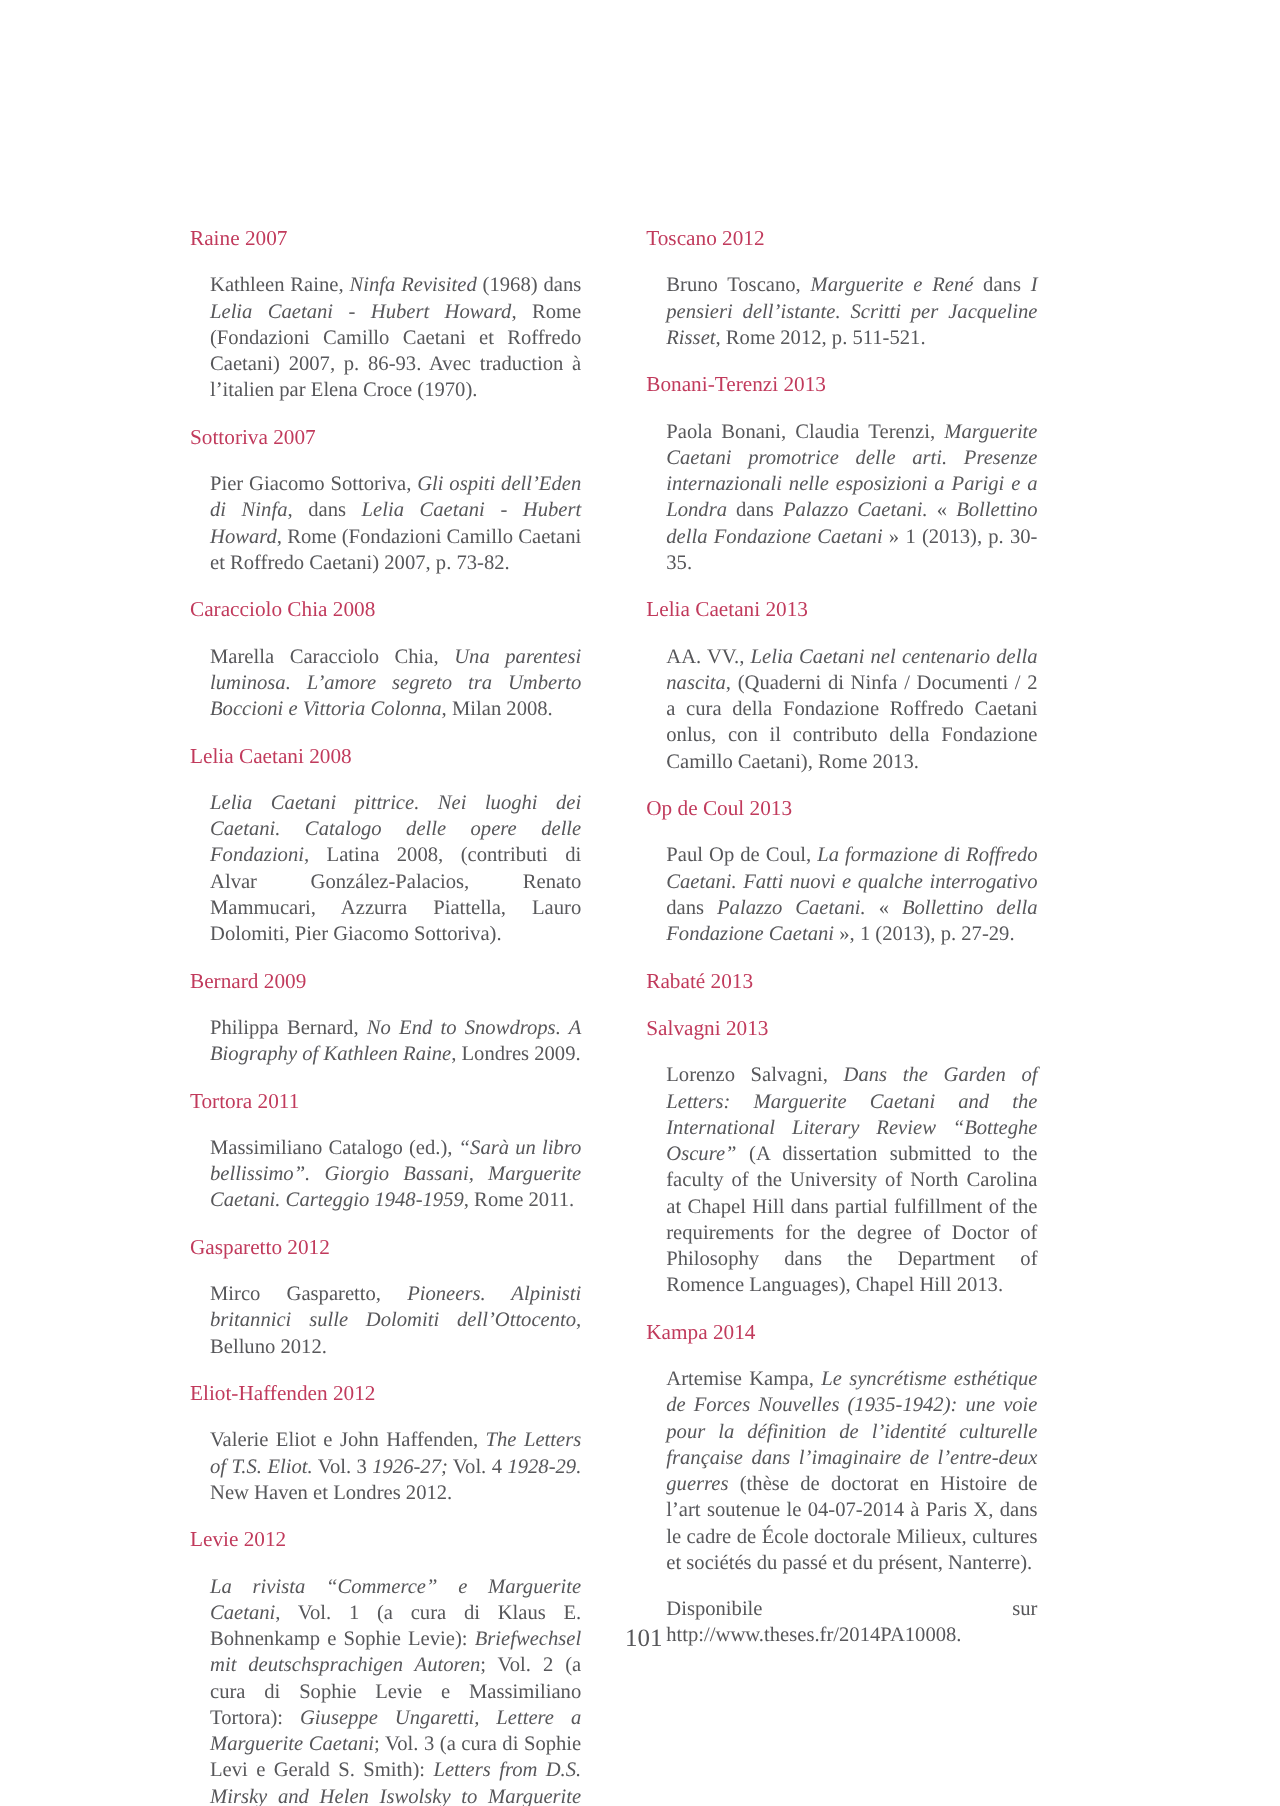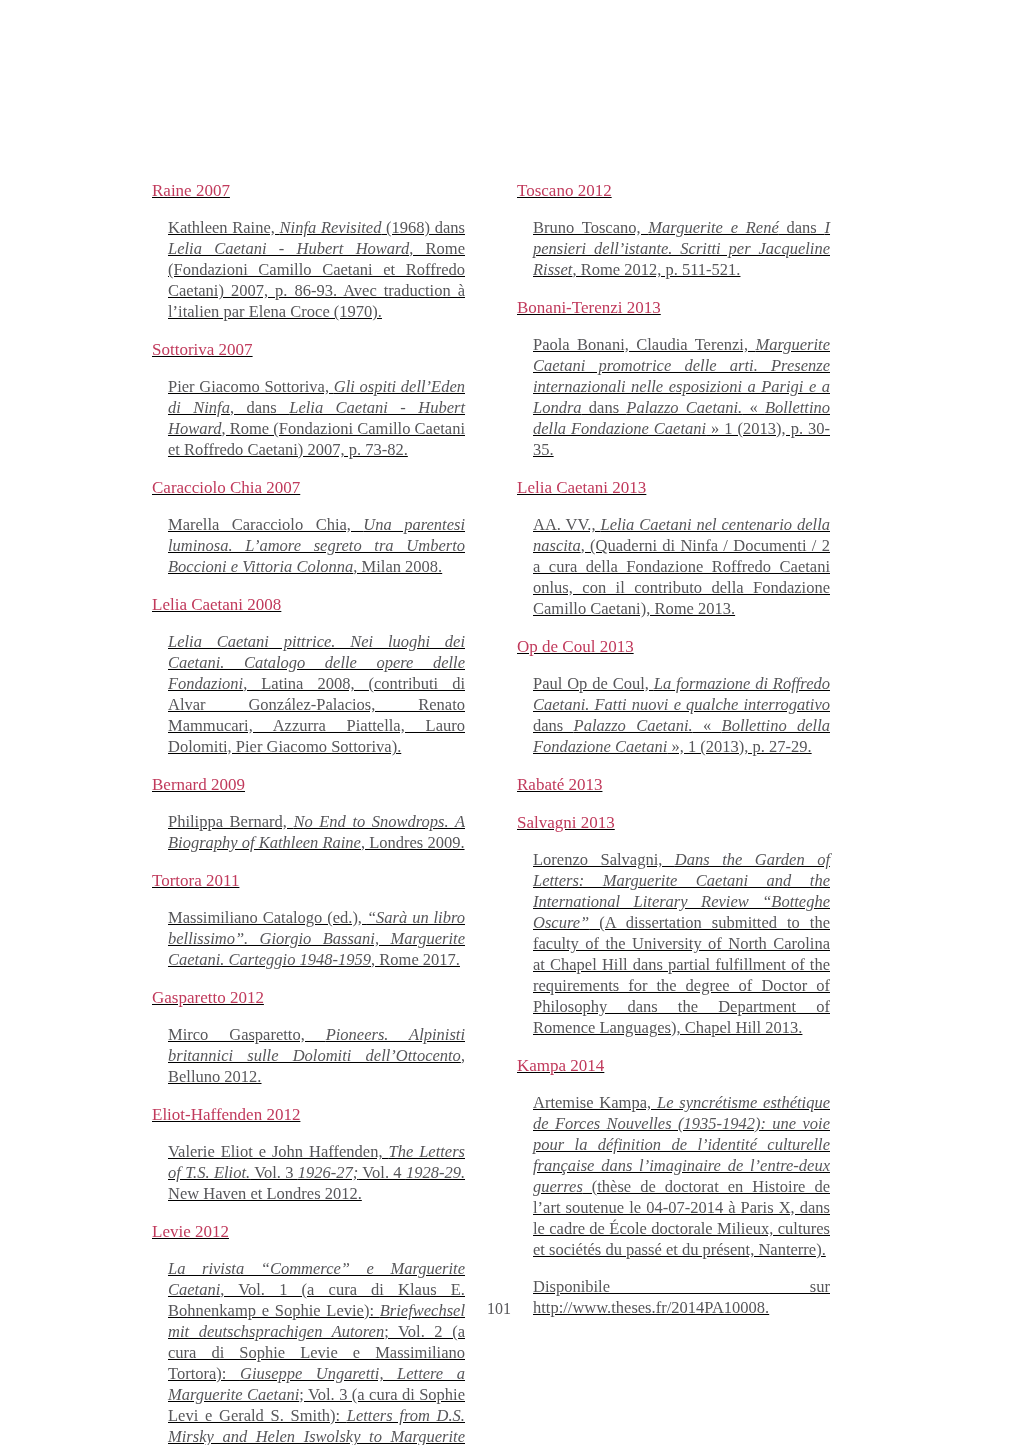--- a/index.html
+++ b/index.html
@@ -13,73 +13,73 @@
   }
   .columns {
     position: absolute;
     left: 152px;
     top: 180px;
     width: 694px;
     display: flex;
     gap: 36px;
   }
   .column { width: 329px; }
-  .entry { margin: 0 0 17px 0; text-decoration: underline; }
+  .entry { margin: 0 0 17px 0; }
   .entry-heading {
     color: var(--heading-color, #c13a5c);
     font-size: 17px;
     line-height: 21px;
   }
   .entry-body {
     margin: 16px;
     color: var(--body-color, #57575a);
     font-size: 16.5px;
     line-height: 21px;
     text-align: justify;
   }
   .entry-body i { font-style: italic; }
   .footer {
     position: absolute;
-    left: 152px;
+    left: 168px;
     top: 1300px;
     width: 694px;
     text-align: center;
     color: var(--body-color, #57575a);
-    font-size: 16px;
+    font-size: 20px;
   }
 </style>
 </head>
 <body>
 
 <div class="page">
   <div class="columns">
     <div class="column" id="col-left">
         <div class="entry">
           <div class="entry-heading">Raine 2007</div>
           <p class="entry-body"><span>Kathleen Raine, </span><i>Ninfa Revisited</i><span> (1968) dans </span><i>Lelia Caetani - Hubert Howard</i><span>, Rome (Fondazioni Camillo Caetani et Roffredo Caetani) 2007, p. 86-93. Avec traduction à l’italien par Elena Croce (1970).</span></p>
         </div>
         <div class="entry">
           <div class="entry-heading">Sottoriva 2007</div>
           <p class="entry-body"><span>Pier Giacomo Sottoriva, </span><i>Gli ospiti dell’Eden di Ninfa</i><span>, dans </span><i>Lelia Caetani - Hubert Howard</i><span>, Rome (Fondazioni Camillo Caetani et Roffredo Caetani) 2007, p. 73-82.</span></p>
         </div>
         <div class="entry">
-          <div class="entry-heading">Caracciolo Chia 2007</div>
+          <div class="entry-heading">Caracciolo Chia 2008</div>
           <p class="entry-body"><span>Marella Caracciolo Chia, </span><i>Una parentesi luminosa. L’amore segreto tra Umberto Boccioni e Vittoria Colonna</i><span>, Milan 2008.</span></p>
         </div>
         <div class="entry">
           <div class="entry-heading">Lelia Caetani 2008</div>
           <p class="entry-body"><i>Lelia Caetani pittrice. Nei luoghi dei Caetani. Catalogo delle opere delle Fondazioni</i><span>, Latina 2008, (contributi di Alvar González-Palacios, Renato Mammucari, Azzurra Piattella, Lauro Dolomiti, Pier Giacomo Sottoriva).</span></p>
         </div>
         <div class="entry">
           <div class="entry-heading">Bernard 2009</div>
           <p class="entry-body"><span>Philippa Bernard, </span><i>No End to Snowdrops. A Biography of Kathleen Raine</i><span>, Londres 2009.</span></p>
         </div>
         <div class="entry">
           <div class="entry-heading">Tortora 2011</div>
-          <p class="entry-body"><span>Massimiliano Catalogo (ed.), </span><i>“Sarà un libro bellissimo”. Giorgio Bassani, Marguerite Caetani. Carteggio 1948-1959</i><span>, Rome 2017.</span></p>
+          <p class="entry-body"><span>Massimiliano Catalogo (ed.), </span><i>“Sarà un libro bellissimo”. Giorgio Bassani, Marguerite Caetani. Carteggio 1948-1959</i><span>, Rome 2011.</span></p>
         </div>
         <div class="entry">
           <div class="entry-heading">Gasparetto 2012</div>
           <p class="entry-body"><span>Mirco Gasparetto, </span><i>Pioneers. Alpinisti britannici sulle Dolomiti dell’Ottocento</i><span>, Belluno 2012.</span></p>
         </div>
         <div class="entry">
           <div class="entry-heading">Eliot-Haffenden 2012</div>
           <p class="entry-body"><span>Valerie Eliot e John Haffenden, </span><i>The Letters of T.S. Eliot.</i><span> Vol. 3 </span><i>1926-27;</i><span> Vol. 4 </span><i>1928-29.</i><span> New Haven et Londres 2012.</span></p>
         </div>
         <div class="entry">

